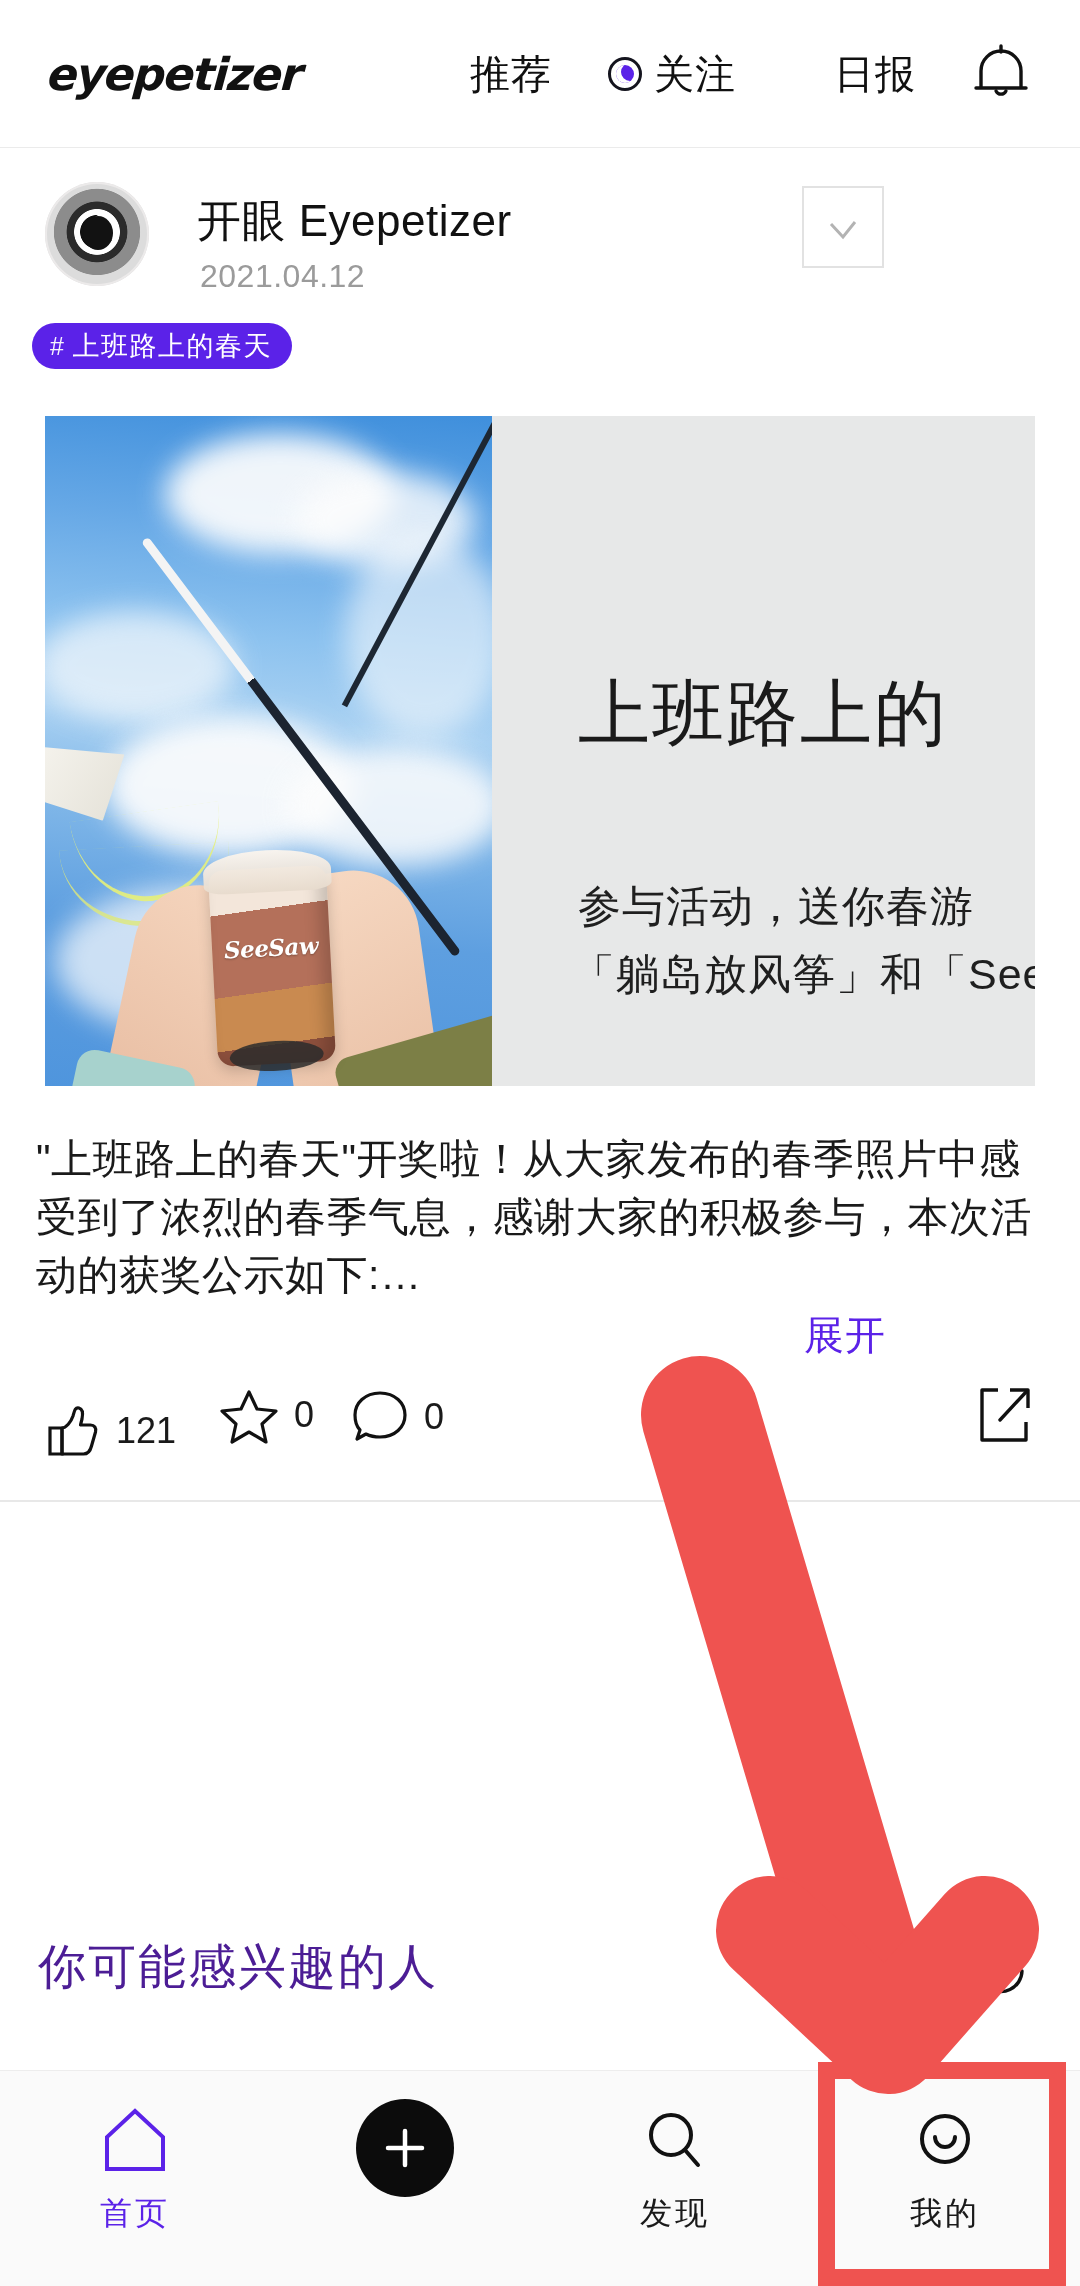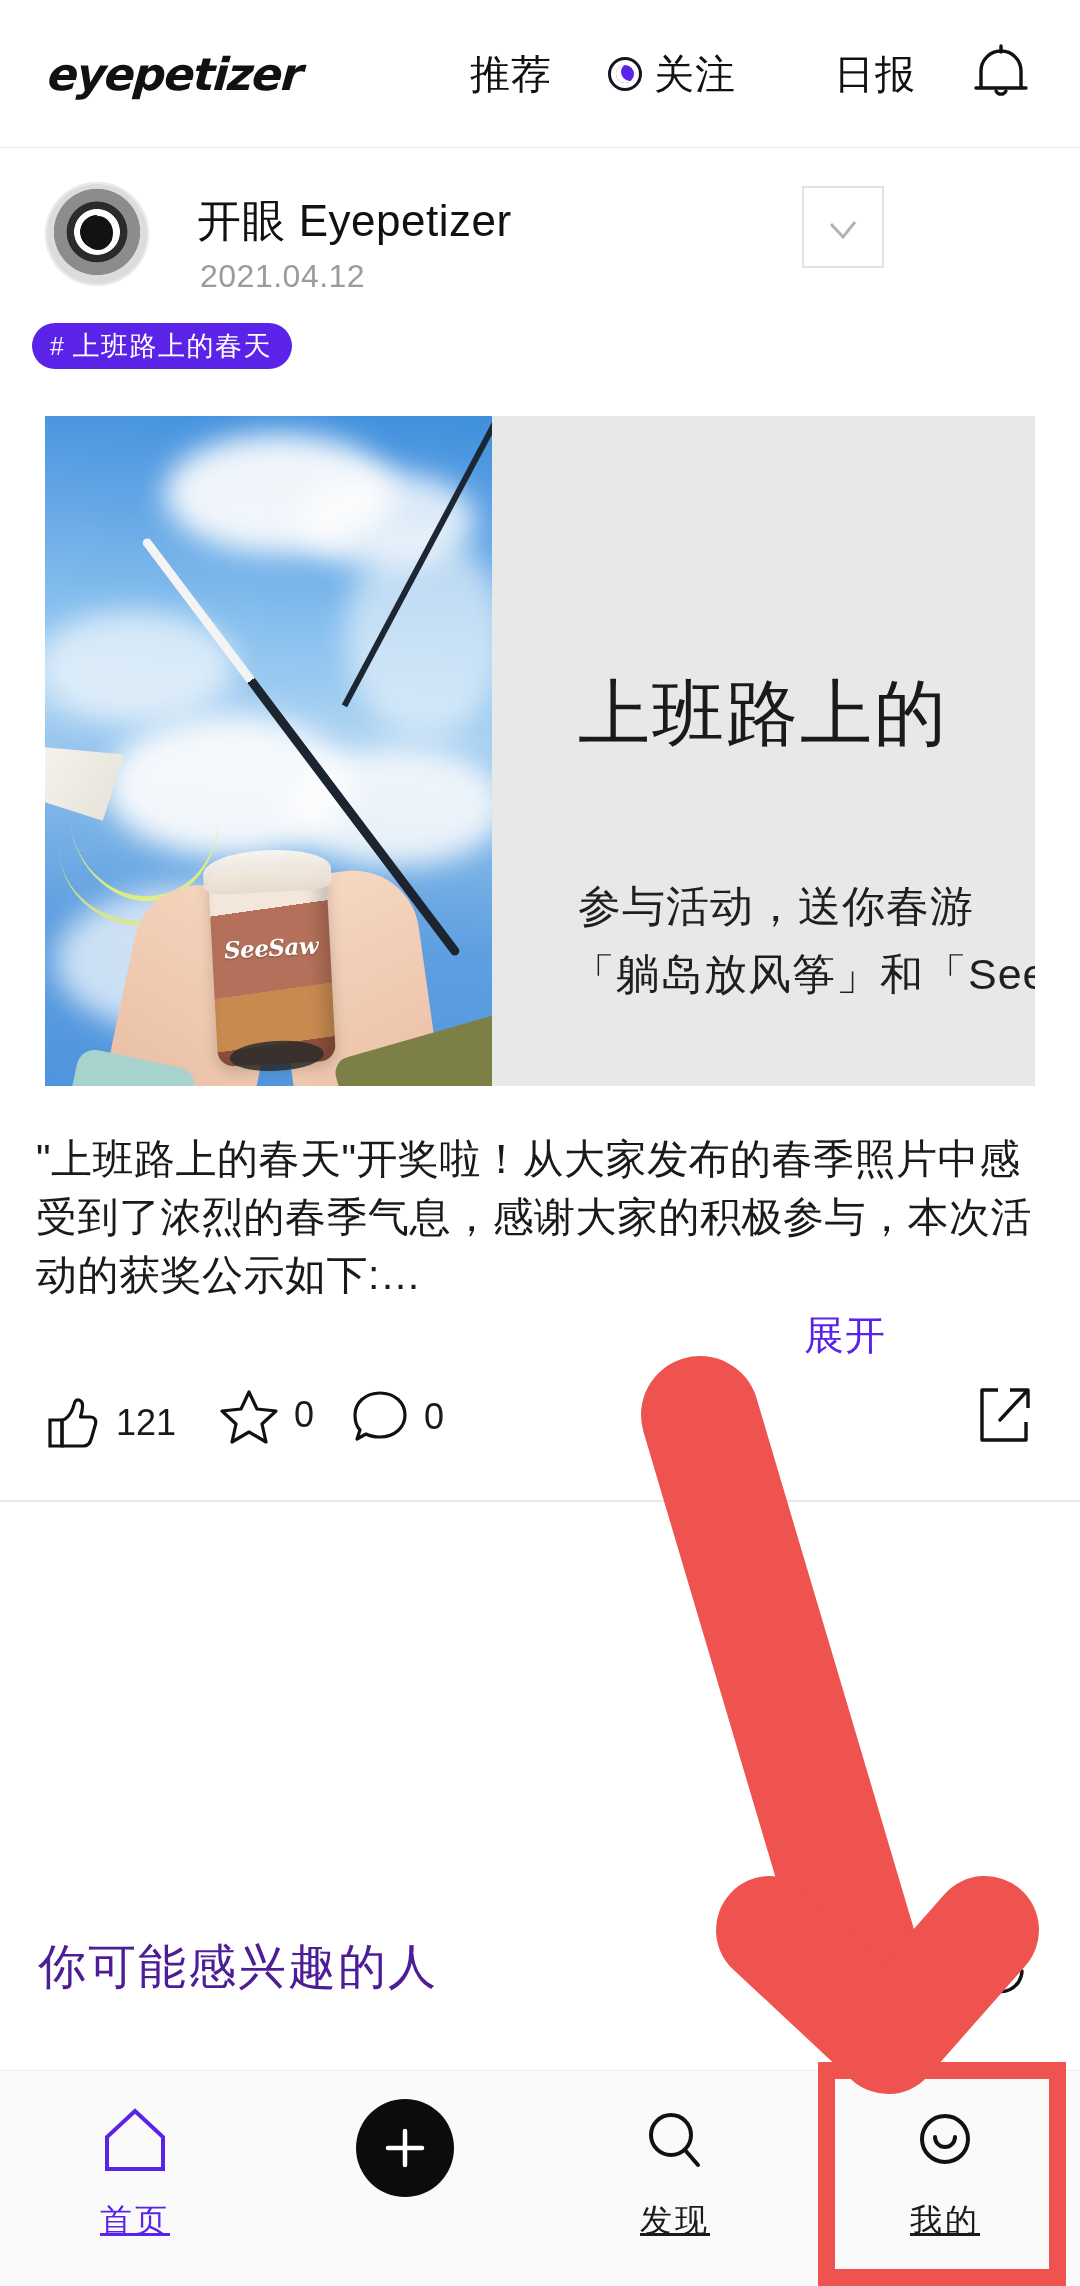--- a/index.html
+++ b/index.html
@@ -206,21 +206,21 @@
     position:absolute; right:46px; top:1160px;
     font-size:40px; color:#5b22e8; cursor:pointer; letter-spacing:1px;
   }
 
   
   .actions{
     position:absolute; left:0; top:1228px; width:1080px; height:108px;
   }
   .act{ position:absolute; display:flex; align-items:center; cursor:pointer; }
   .act .num{ font-size:36px; color:#1a1a1a; margin-left:14px; }
-  .act-like{ left:40px; top:16px;justify-content:flex-end; }
+  .act-like{ left:40px; top:24px;justify-content:flex-end; }
   .act-star{ left:218px; top:8px; }
   .act-cmt{ left:350px; top:12px; }
   .act-share{ right:46px; top:6px; }
 
   .divider{
     position:absolute; left:0; top:1352px; width:1080px; height:2px; background:#e8e8e8;
   }
 
   
   .suggest-title{
@@ -235,21 +235,21 @@
   
   .tabbar{
     position:absolute; left:0; bottom:0; width:1080px; height:216px;
     background:#fafafa; border-top:1px solid #ededed;
     display:flex; align-items:flex-start;
   }
   .tab{
     flex:1; height:216px; padding-top:32px;
     display:flex; flex-direction:column; align-items:center; cursor:pointer;
   }
-  .tab .lbl{ font-size:32px; color:#1a1a1a; margin-top:22px; letter-spacing:3px;text-decoration:underline; }
+  .tab .lbl{ font-size:32px; color:#1a1a1a; margin-top:15px; letter-spacing:3px; }
   .tab.active .lbl{ color:#5b22e8; }
   .fab{
     width:98px; height:98px; border-radius:50%; background:#0c0c0c;
     display:flex; align-items:center; justify-content:center; margin-top:-4px;
   }
 
   
   .arrow{ position:absolute; left:0; top:0; width:1080px; height:2286px; pointer-events:none; }
   .redbox{
     position:absolute; left:818px; top:2062px; width:248px; height:224px;

